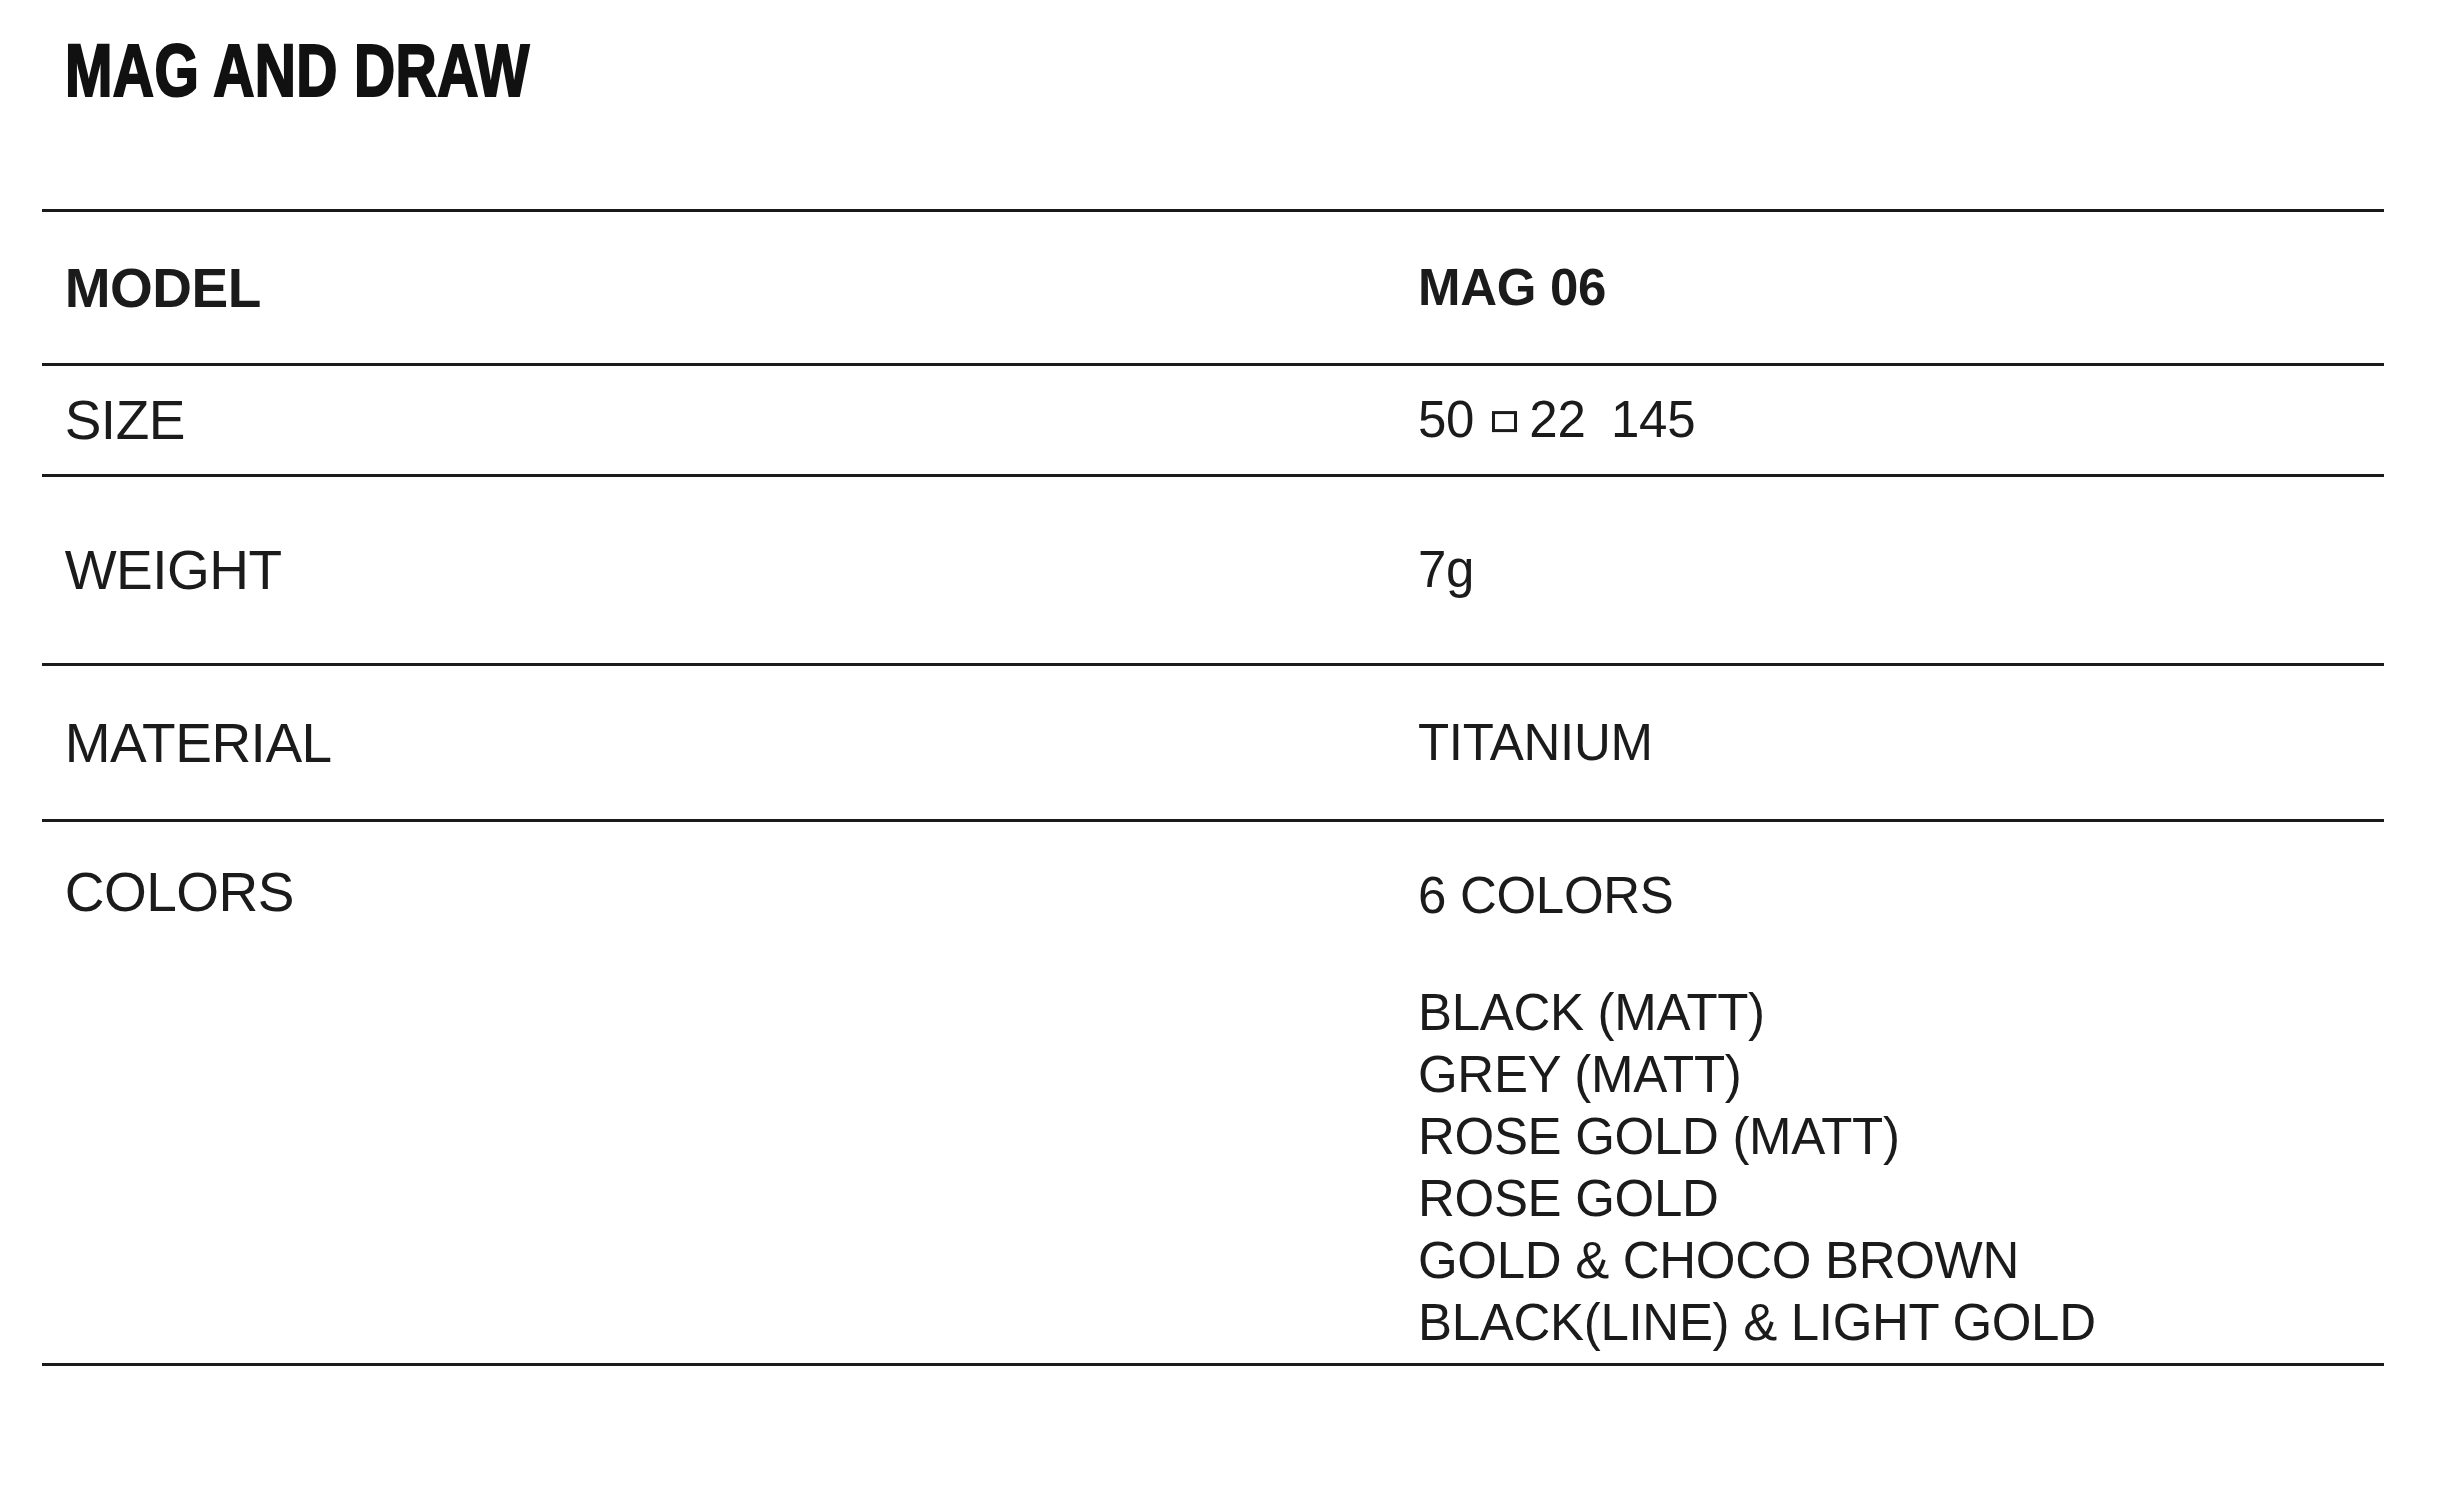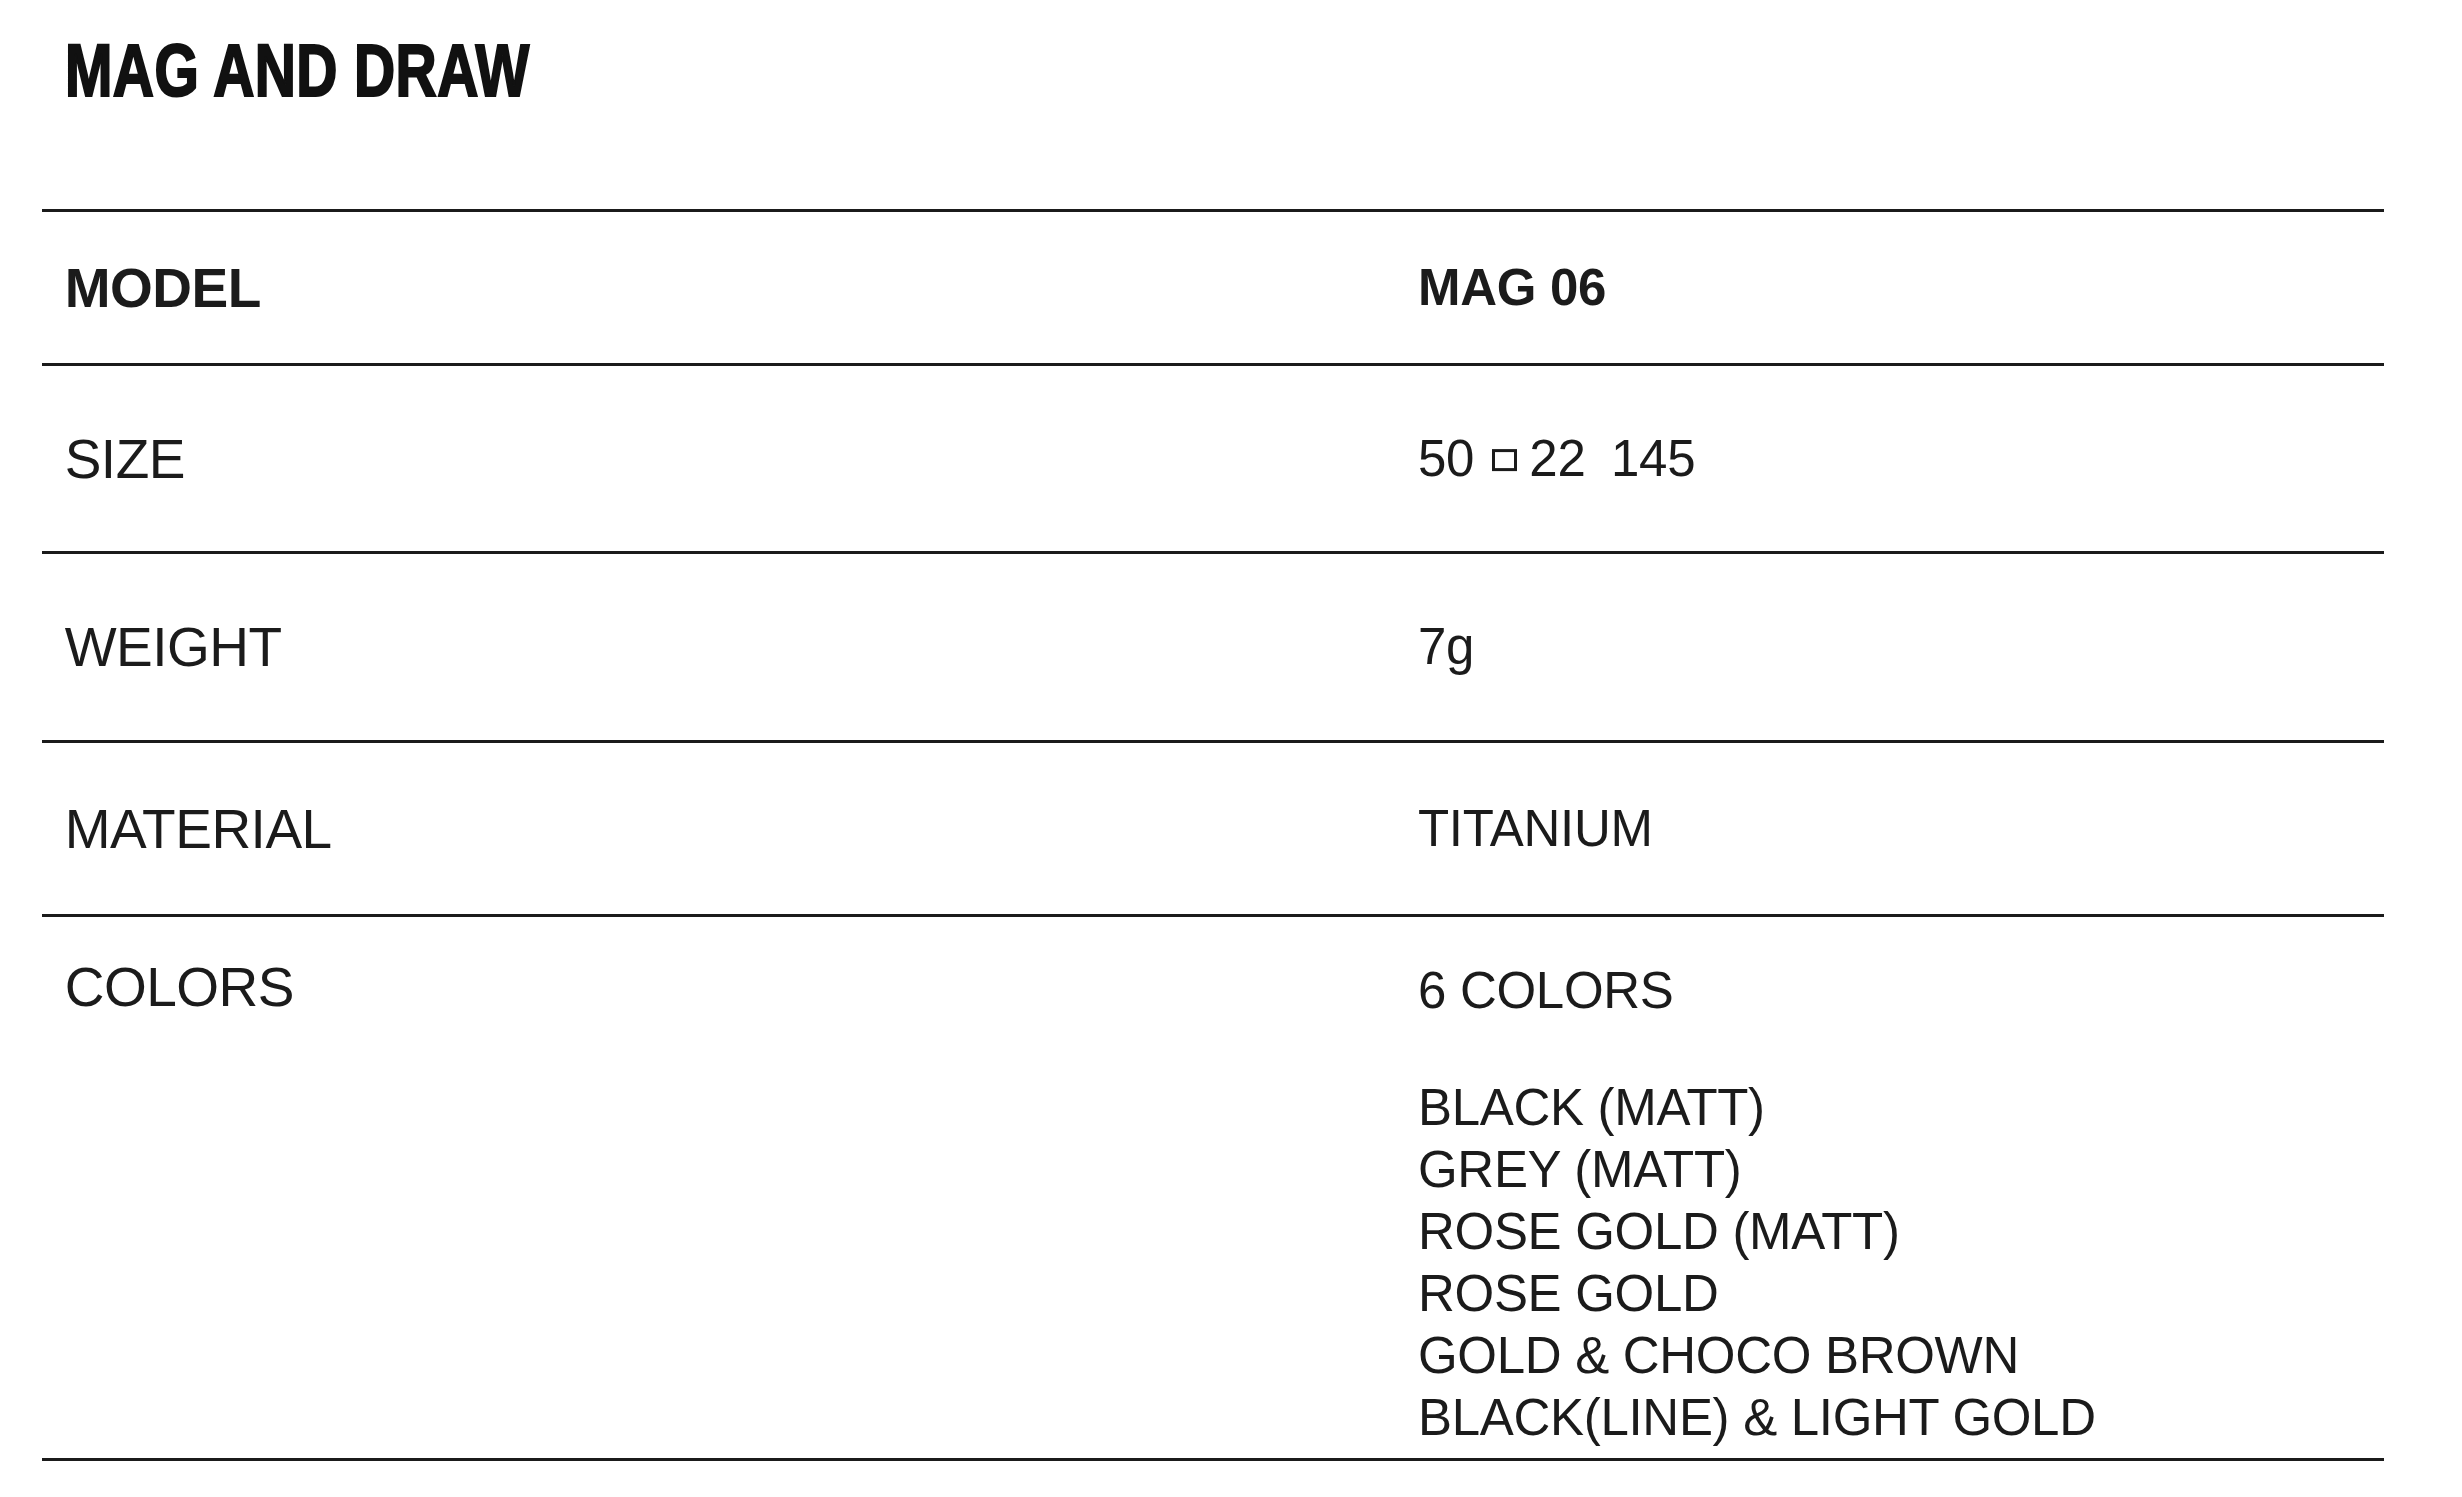--- a/index.html
+++ b/index.html
@@ -36,23 +36,23 @@
     top: 209px;
     width: 2342px;
   }
   .row {
     display: flex;
     align-items: center;
     border-top: 3px solid #1b1b1b;
     box-sizing: border-box;
   }
   .r1 { height: 154px; font-weight: bold; }
-  .r2 { height: 188px; }
+  .r2 { height: 111px; }
   .r3 { height: 189px; }
-  .r4 { height: 174px; }
+  .r4 { height: 156px; }
   .r5 { height: 547px; border-bottom: 3px solid #1b1b1b; }
   .label {
     width: 1376px;
     padding-left: 22.7px;
     box-sizing: border-box;
     font-size: 55px;
     line-height: 1.2;
     letter-spacing: -0.5px;
     flex: none;
   }

